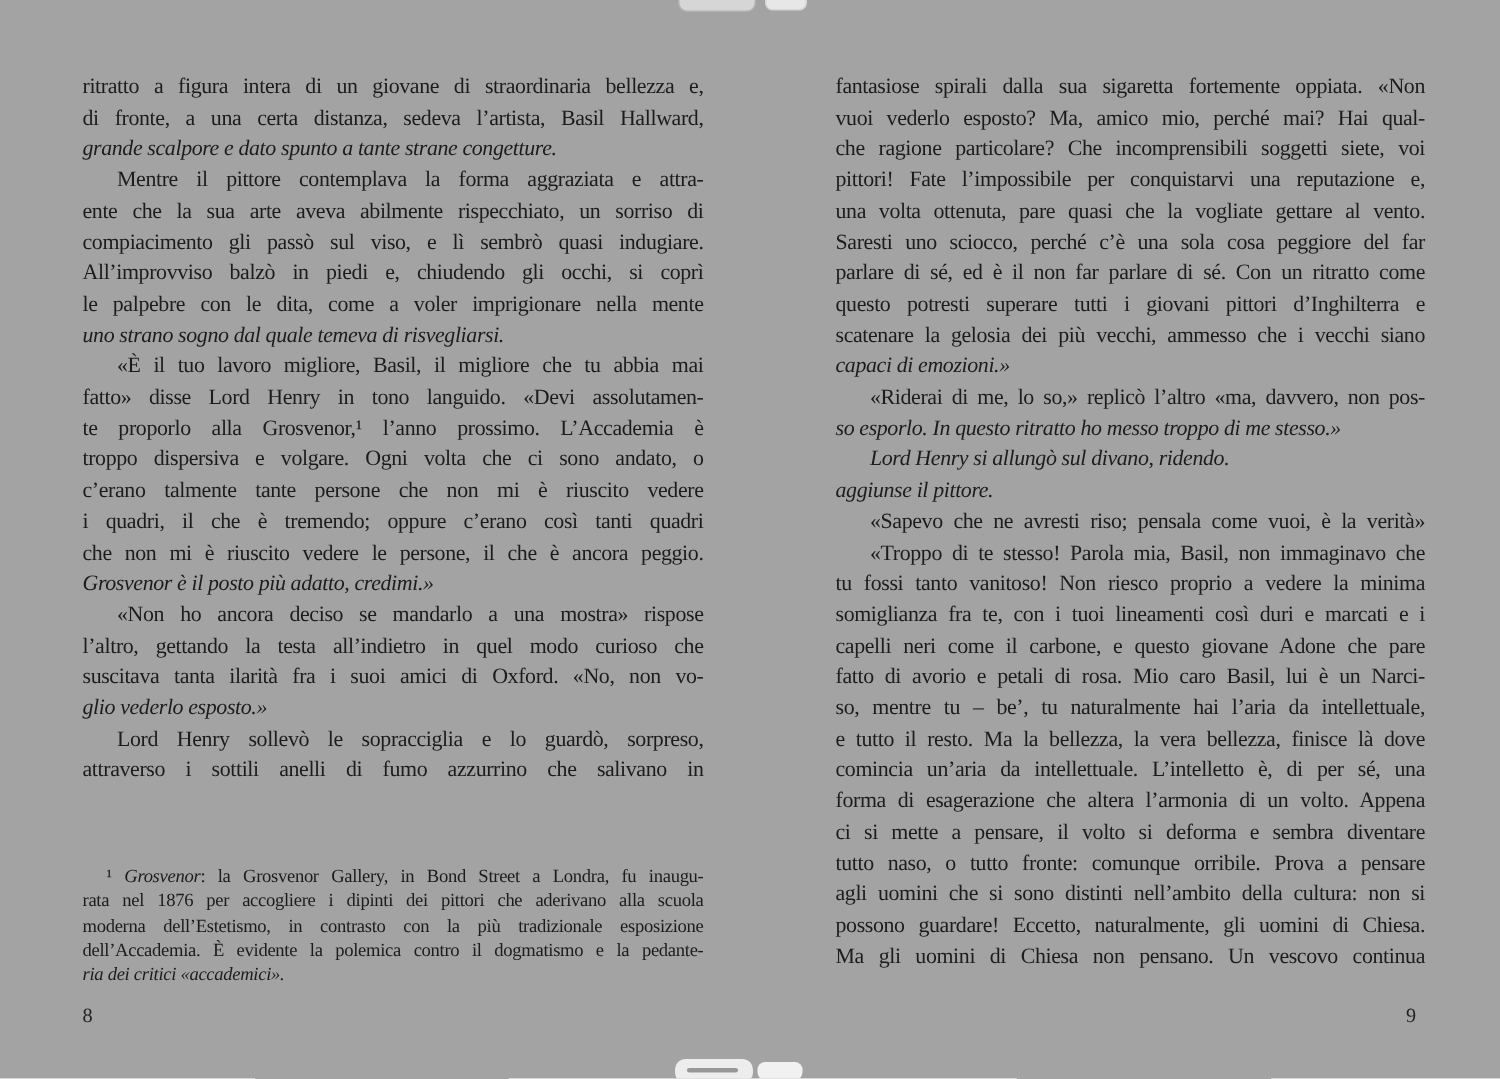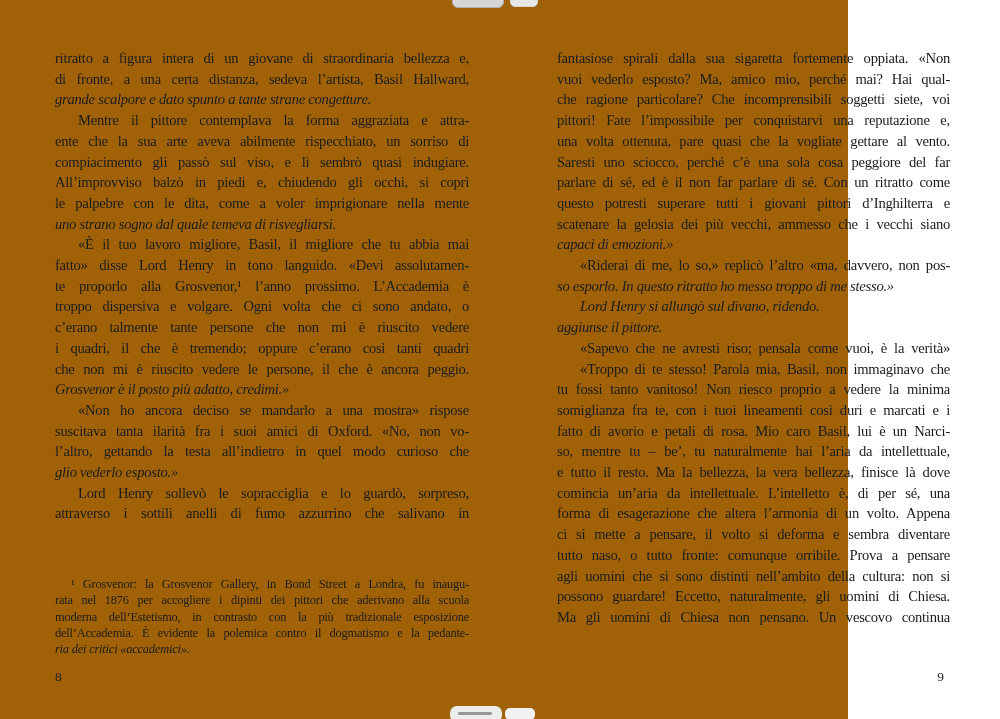--- a/index.html
+++ b/index.html
@@ -4,22 +4,22 @@
 <style>
   html, body {
     margin: 0; padding: 0;
     width: 1000px; height: 719px;
     overflow: hidden;
     background: #ffffff;
     font-family: "Liberation Serif", "DejaVu Serif", serif;
   }
   .spread {
     position: relative;
-    width: 848px; height: 719px;
-    background: #a16207;
+    width: 1000px; height: 719px;
+    background: #a3a3a3;
     color: #1c1c1c;
   }
   
   .text-block {
     position: absolute;
     color: #1c1c1c;
   }
   .main-left  { left: 55px;  top: 48px; width: 414px; }
   .main-right { left: 557px; top: 48px; width: 393px; }
   .main-left .line, .main-right .line {
@@ -35,21 +35,21 @@
   }
   .line.end { text-align-last: left; font-style: italic; }
   .line.ind { padding-left: 23px; }
   .footnote-block { left: 55px; top: 576px; width: 414px; }
   .footnote-block .line {
     font-size: 12.4px;
     line-height: 16.3px;
     letter-spacing: -0.2px;
   }
   .footnote-block .line.ind { padding-left: 16px; }
-  .it { }
+  .it { font-style: italic; }
   
   .page-number {
     position: absolute;
     top: 669px;
     font-size: 13.5px;
     line-height: 16px;
     color: #222222;
   }
   .page-number.left-num  { left: 55px; }
   .page-number.right-num { left: 557px; width: 387px; text-align: right; }
@@ -96,22 +96,22 @@
       <div class="line end">uno strano sogno dal quale temeva di risvegliarsi.</div>
       <div class="line ind">«È il tuo lavoro migliore, Basil, il migliore che tu abbia mai</div>
       <div class="line">fatto» disse Lord Henry in tono languido. «Devi assolutamen-</div>
       <div class="line">te proporlo alla Grosvenor,¹ l’anno prossimo. L’Accademia è</div>
       <div class="line">troppo dispersiva e volgare. Ogni volta che ci sono andato, o</div>
       <div class="line">c’erano talmente tante persone che non mi è riuscito vedere</div>
       <div class="line">i quadri, il che è tremendo; oppure c’erano così tanti quadri</div>
       <div class="line">che non mi è riuscito vedere le persone, il che è ancora peggio.</div>
       <div class="line end">Grosvenor è il posto più adatto, credimi.»</div>
       <div class="line ind">«Non ho ancora deciso se mandarlo a una mostra» rispose</div>
+      <div class="line">l’altro, gettando la testa all’indietro in quel modo curioso che</div>
       <div class="line">suscitava tanta ilarità fra i suoi amici di Oxford. «No, non vo-</div>
-      <div class="line">l’altro, gettando la testa all’indietro in quel modo curioso che</div>
       <div class="line end">glio vederlo esposto.»</div>
       <div class="line ind">Lord Henry sollevò le sopracciglia e lo guardò, sorpreso,</div>
       <div class="line">attraverso i sottili anelli di fumo azzurrino che salivano in</div>
     </div>
   <div class="text-block footnote-block">
       <div class="line ind"><span>¹ </span><span class="it">Grosvenor</span><span>: la Grosvenor Gallery, in Bond Street a Londra, fu inaugu-</span></div>
       <div class="line">rata nel 1876 per accogliere i dipinti dei pittori che aderivano alla scuola</div>
       <div class="line">moderna dell’Estetismo, in contrasto con la più tradizionale esposizione</div>
       <div class="line">dell’Accademia. È evidente la polemica contro il dogmatismo e la pedante-</div>
       <div class="line end">ria dei critici «accademici».</div>
@@ -130,20 +130,21 @@
       <div class="line">scatenare la gelosia dei più vecchi, ammesso che i vecchi siano</div>
       <div class="line end">capaci di emozioni.»</div>
       <div class="line ind">«Riderai di me, lo so,» replicò l’altro «ma, davvero, non pos-</div>
       <div class="line end">so esporlo. In questo ritratto ho messo troppo di me stesso.»</div>
       <div class="line ind end">Lord Henry si allungò sul divano, ridendo.</div>
       <div class="line end">aggiunse il pittore.</div>
       <div class="line ind">«Sapevo che ne avresti riso; pensala come vuoi, è la verità»</div>
       <div class="line ind">«Troppo di te stesso! Parola mia, Basil, non immaginavo che</div>
       <div class="line">tu fossi tanto vanitoso! Non riesco proprio a vedere la minima</div>
       <div class="line">somiglianza fra te, con i tuoi lineamenti così duri e marcati e i</div>
+      <div class="line">capelli neri come il carbone, e questo giovane Adone che pare</div>
       <div class="line">fatto di avorio e petali di rosa. Mio caro Basil, lui è un Narci-</div>
       <div class="line">so, mentre tu – be’, tu naturalmente hai l’aria da intellettuale,</div>
       <div class="line">e tutto il resto. Ma la bellezza, la vera bellezza, finisce là dove</div>
       <div class="line">comincia un’aria da intellettuale. L’intelletto è, di per sé, una</div>
       <div class="line">forma di esagerazione che altera l’armonia di un volto. Appena</div>
       <div class="line">ci si mette a pensare, il volto si deforma e sembra diventare</div>
       <div class="line">tutto naso, o tutto fronte: comunque orribile. Prova a pensare</div>
       <div class="line">agli uomini che si sono distinti nell’ambito della cultura: non si</div>
       <div class="line">possono guardare! Eccetto, naturalmente, gli uomini di Chiesa.</div>
       <div class="line">Ma gli uomini di Chiesa non pensano. Un vescovo continua</div>

